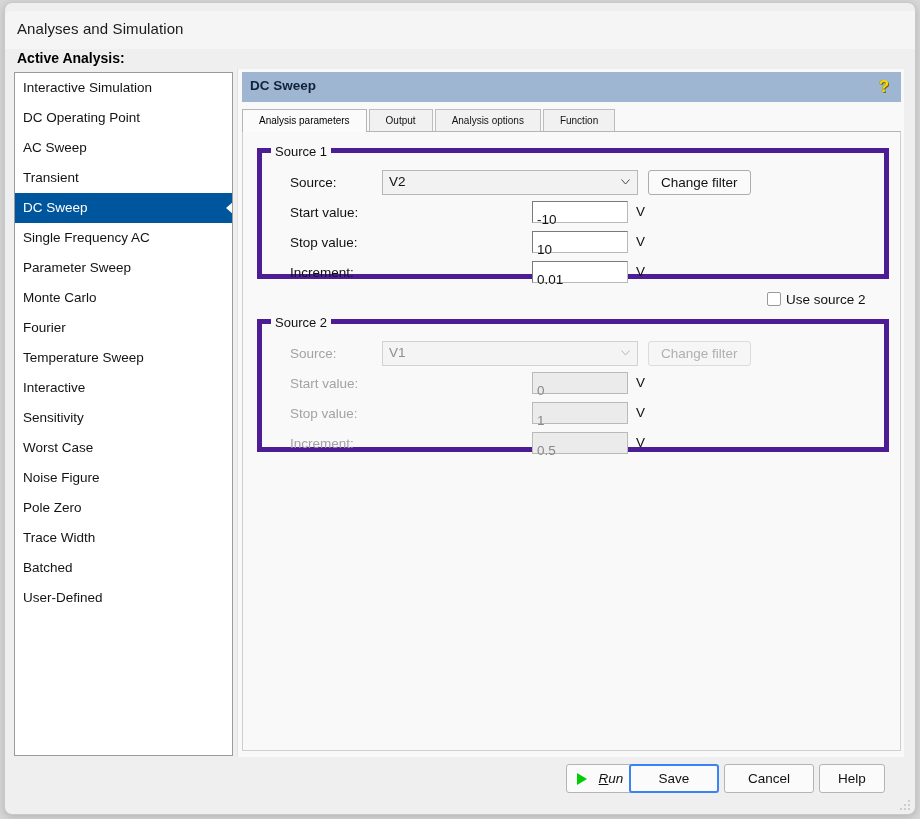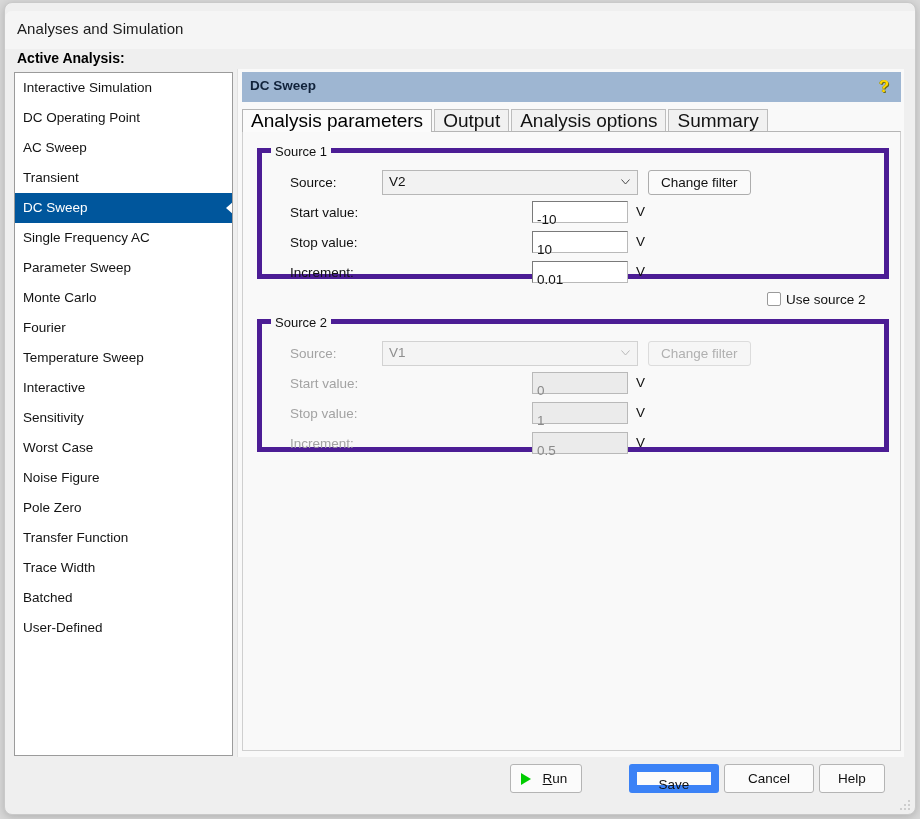--- a/index.html
+++ b/index.html
@@ -158,22 +158,22 @@
     left: 4px;
     top: 40px;
     height: 23px;
     width: 659px;
   }
   .tab {
     position: relative;
     float: left;
     height: 23px;
     line-height: 22px;
-    padding: 0 8px;
-    font-size: 19px;
+    padding: 0 16px;
+    font-size: 10px;
     color: #121212;
     background: #f1f1f1;
     border: 1px solid #bdbdbd;
     border-bottom: none;
     margin-right: 2px;
     box-sizing: border-box;
     cursor: default;
     white-space: nowrap;
   }
   .tab.active {
@@ -341,24 +341,24 @@
     text-align: center;
     background: #fbfbfb;
     border: 1px solid #b4b4b4;
     border-radius: 3px;
     font-size: 13.5px;
     color: #111;
     box-sizing: border-box;
     cursor: default;
   }
   .footer-btn.focused {
-    border: 8px solid #3b82f6;
+    border: 2px solid #3b82f6;
     line-height: 25px;
   }
-  #btn-run  { left: 505px; width: 72px; }
+  #btn-run  { left: 561px; width: 72px; font-style: italic; }
   #btn-save { left: 624px; width: 90px; }
   #btn-cancel { left: 719px; width: 90px; }
   #btn-help { left: 814px; width: 66px; }
 
   #run-play {
     position: absolute;
     left: 10px;
     top: 8px;
     width: 0;
     height: 0;
@@ -411,38 +411,37 @@
       <div class="list-item">Single Frequency AC</div>
       <div class="list-item">Parameter Sweep</div>
       <div class="list-item">Monte Carlo</div>
       <div class="list-item">Fourier</div>
       <div class="list-item">Temperature Sweep</div>
       <div class="list-item">Interactive</div>
       <div class="list-item">Sensitivity</div>
       <div class="list-item">Worst Case</div>
       <div class="list-item">Noise Figure</div>
       <div class="list-item">Pole Zero</div>
-      <div class="list-item">Transfer Function</div>
       <div class="list-item">Trace Width</div>
       <div class="list-item">Batched</div>
       <div class="list-item">User-Defined</div>
     </div>
 
   <div id="right-panel">
 
     <div id="panel-header">
       <div id="panel-header-title">DC Sweep</div>
       <div id="help-icon">?</div>
     </div>
 
     <div id="tabstrip">
         <div class="tab active">Analysis parameters</div>
         <div class="tab">Output</div>
         <div class="tab">Analysis options</div>
-        <div class="tab">Summary</div>
+        <div class="tab">Function</div>
       </div>
 
     <div id="tabpage">
 
       <div class="groupbox" id="group-source1">
         <div class="gb-title">Source 1</div>
 
         <div class="field-label" style="left:28px; top:22px;">Source:</div>
         <div class="combo" style="left:120px; top:17px; width:256px;">
           <span>V2</span>

